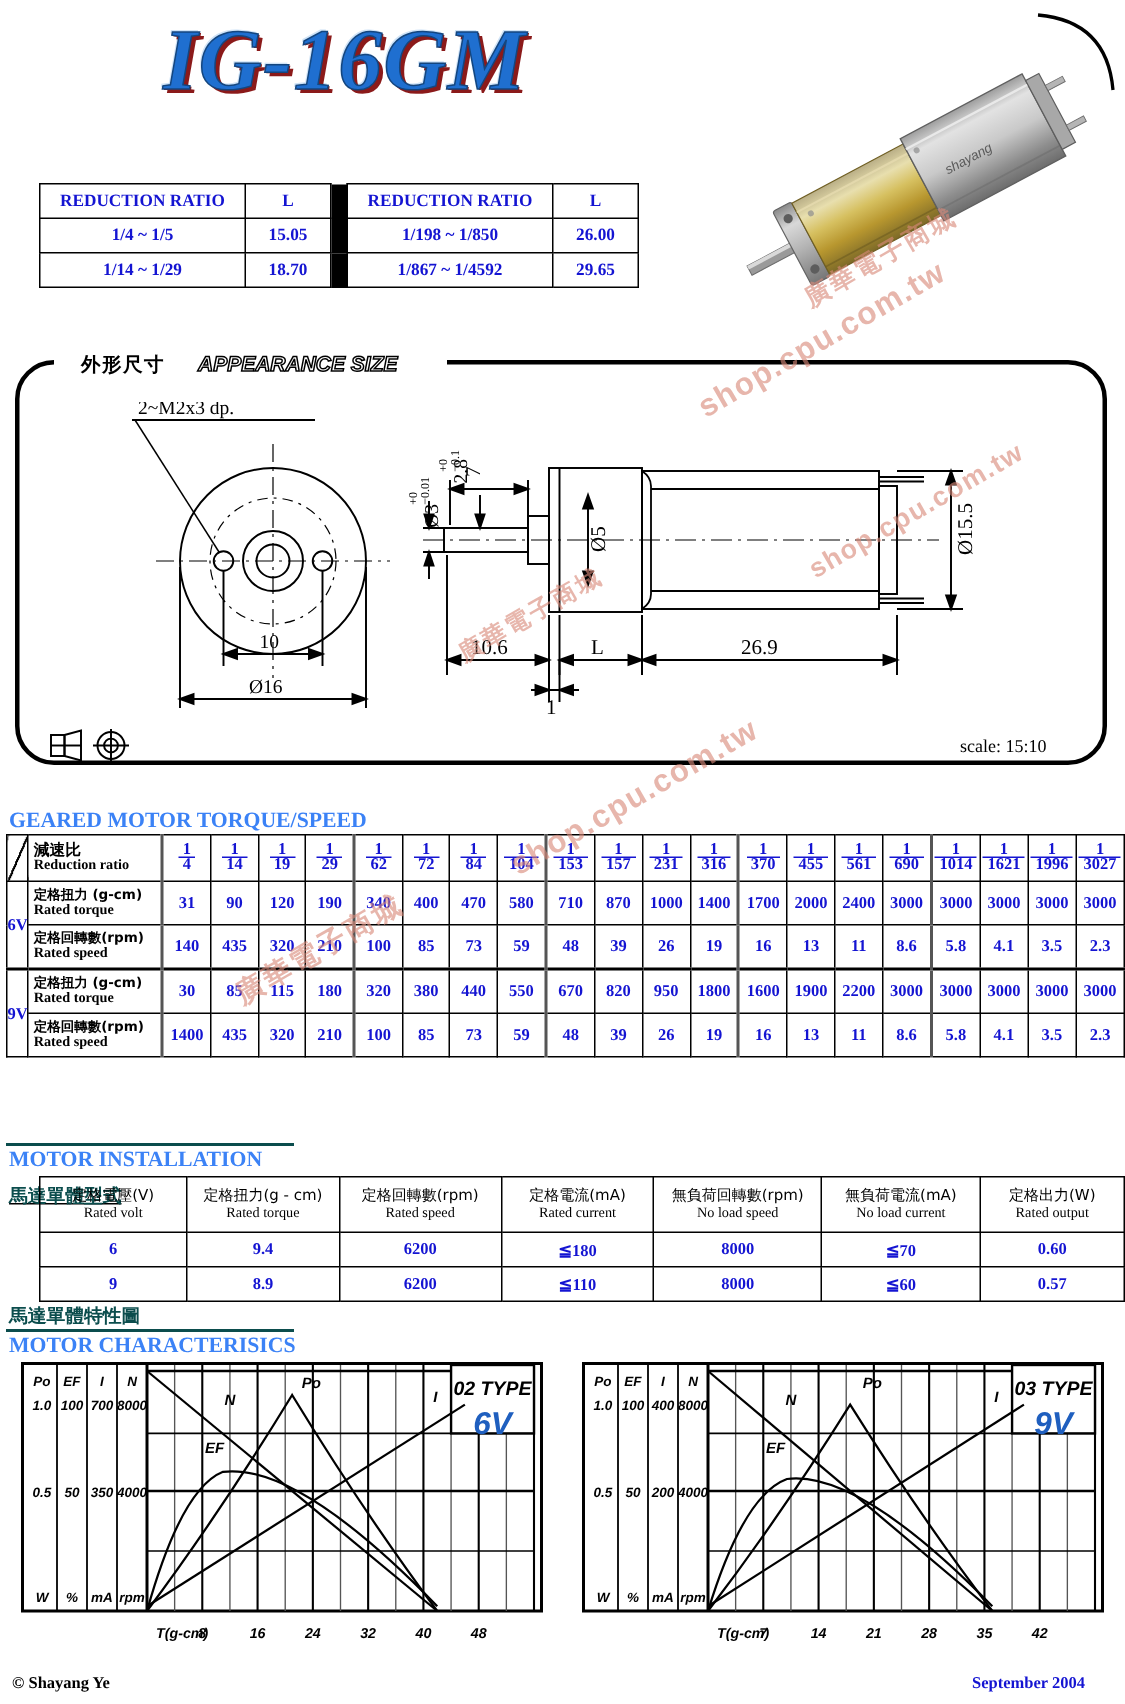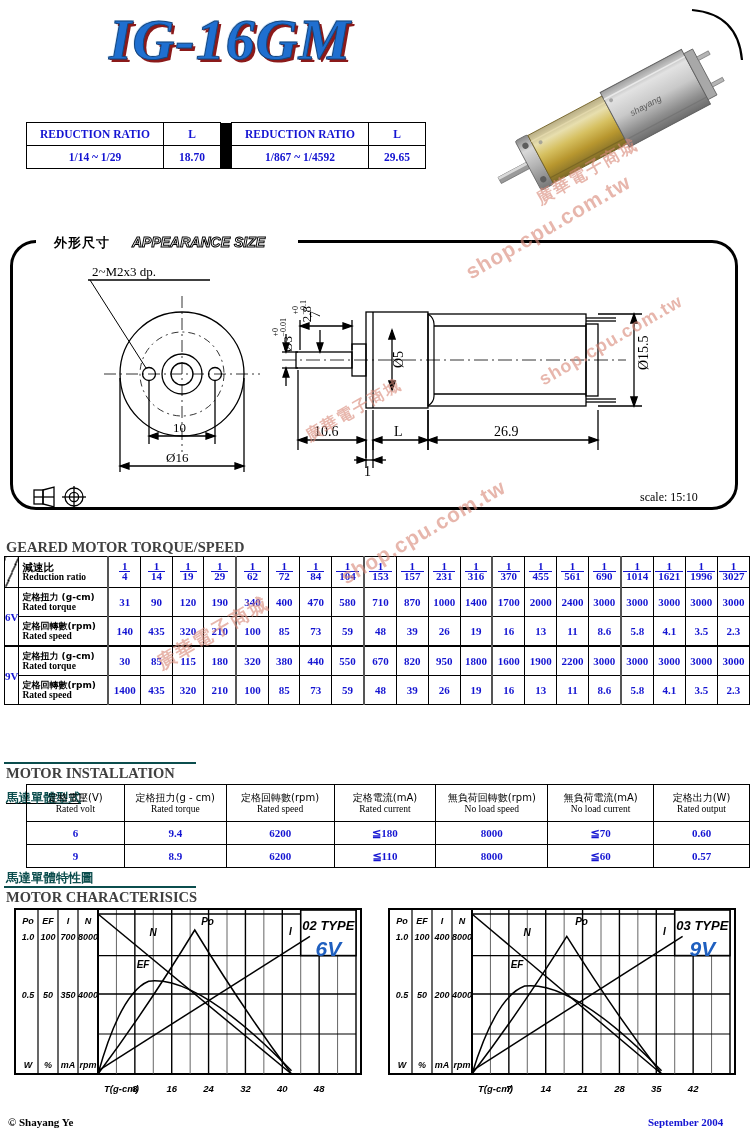--- a/index.html
+++ b/index.html
@@ -52,21 +52,21 @@
     font-family:"DejaVu Sans",sans-serif;letter-spacing:1px;}
   #appearance-en{left:132px;top:234px;font-size:14px;font-weight:bold;font-style:italic;
     font-family:"Liberation Sans",sans-serif;letter-spacing:0px;
     color:#fff;-webkit-text-stroke:1px #000;text-stroke:1px #000;}
   #scale-label{left:640px;top:490px;font-size:12px;font-family:"Liberation Serif",serif;}
 
   .dimtxt{font-family:"Liberation Serif",serif;font-size:13px;color:#000;}
   .vert{writing-mode:vertical-rl;transform:rotate(180deg);}
 
   
-  .sec-en{font-family:"Liberation Serif",serif;font-weight:bold;font-size:14.5px;color:#404040;}
+  .sec-en{font-family:"Liberation Serif",serif;font-weight:bold;font-size:14.5px;color:#3b82f6;}
   .sec-cn{font-family:"DejaVu Sans",sans-serif;font-weight:bold;font-size:12.5px;color:#0b4d4d;}
   .sec-rule{background:#0b4d4d;height:1.5px;}
 
   
   #ts-wrap{left:4px;top:556px;}
   table.ts{border-collapse:collapse;table-layout:fixed;}
   table.ts td{
     border:1px solid #000;text-align:center;vertical-align:middle;
     font-family:"Liberation Serif",serif;font-weight:bold;font-size:11px;color:#1414d2;
     padding:0;
@@ -172,20 +172,27 @@
 
 <div class="abs" id="reduction-tables">
   <table class="red">
     <tbody>
         <tr>
       <th class="rr-col">REDUCTION RATIO</th>
       <th class="l-col">L</th>
       <td class="gapcol"></td>
       <th class="rr-col">REDUCTION RATIO</th>
       <th class="l-col">L</th>
+    </tr>
+    <tr>
+      <td>1/4 ~ 1/5</td>
+      <td>15.05</td>
+      <td class="gapcol"></td>
+      <td>1/198 ~ 1/850</td>
+      <td>26.00</td>
     </tr>
     <tr>
       <td>1/14 ~ 1/29</td>
       <td>18.70</td>
       <td class="gapcol"></td>
       <td>1/867 ~ 1/4592</td>
       <td>29.65</td>
     </tr>
   </tbody>
     </table>

